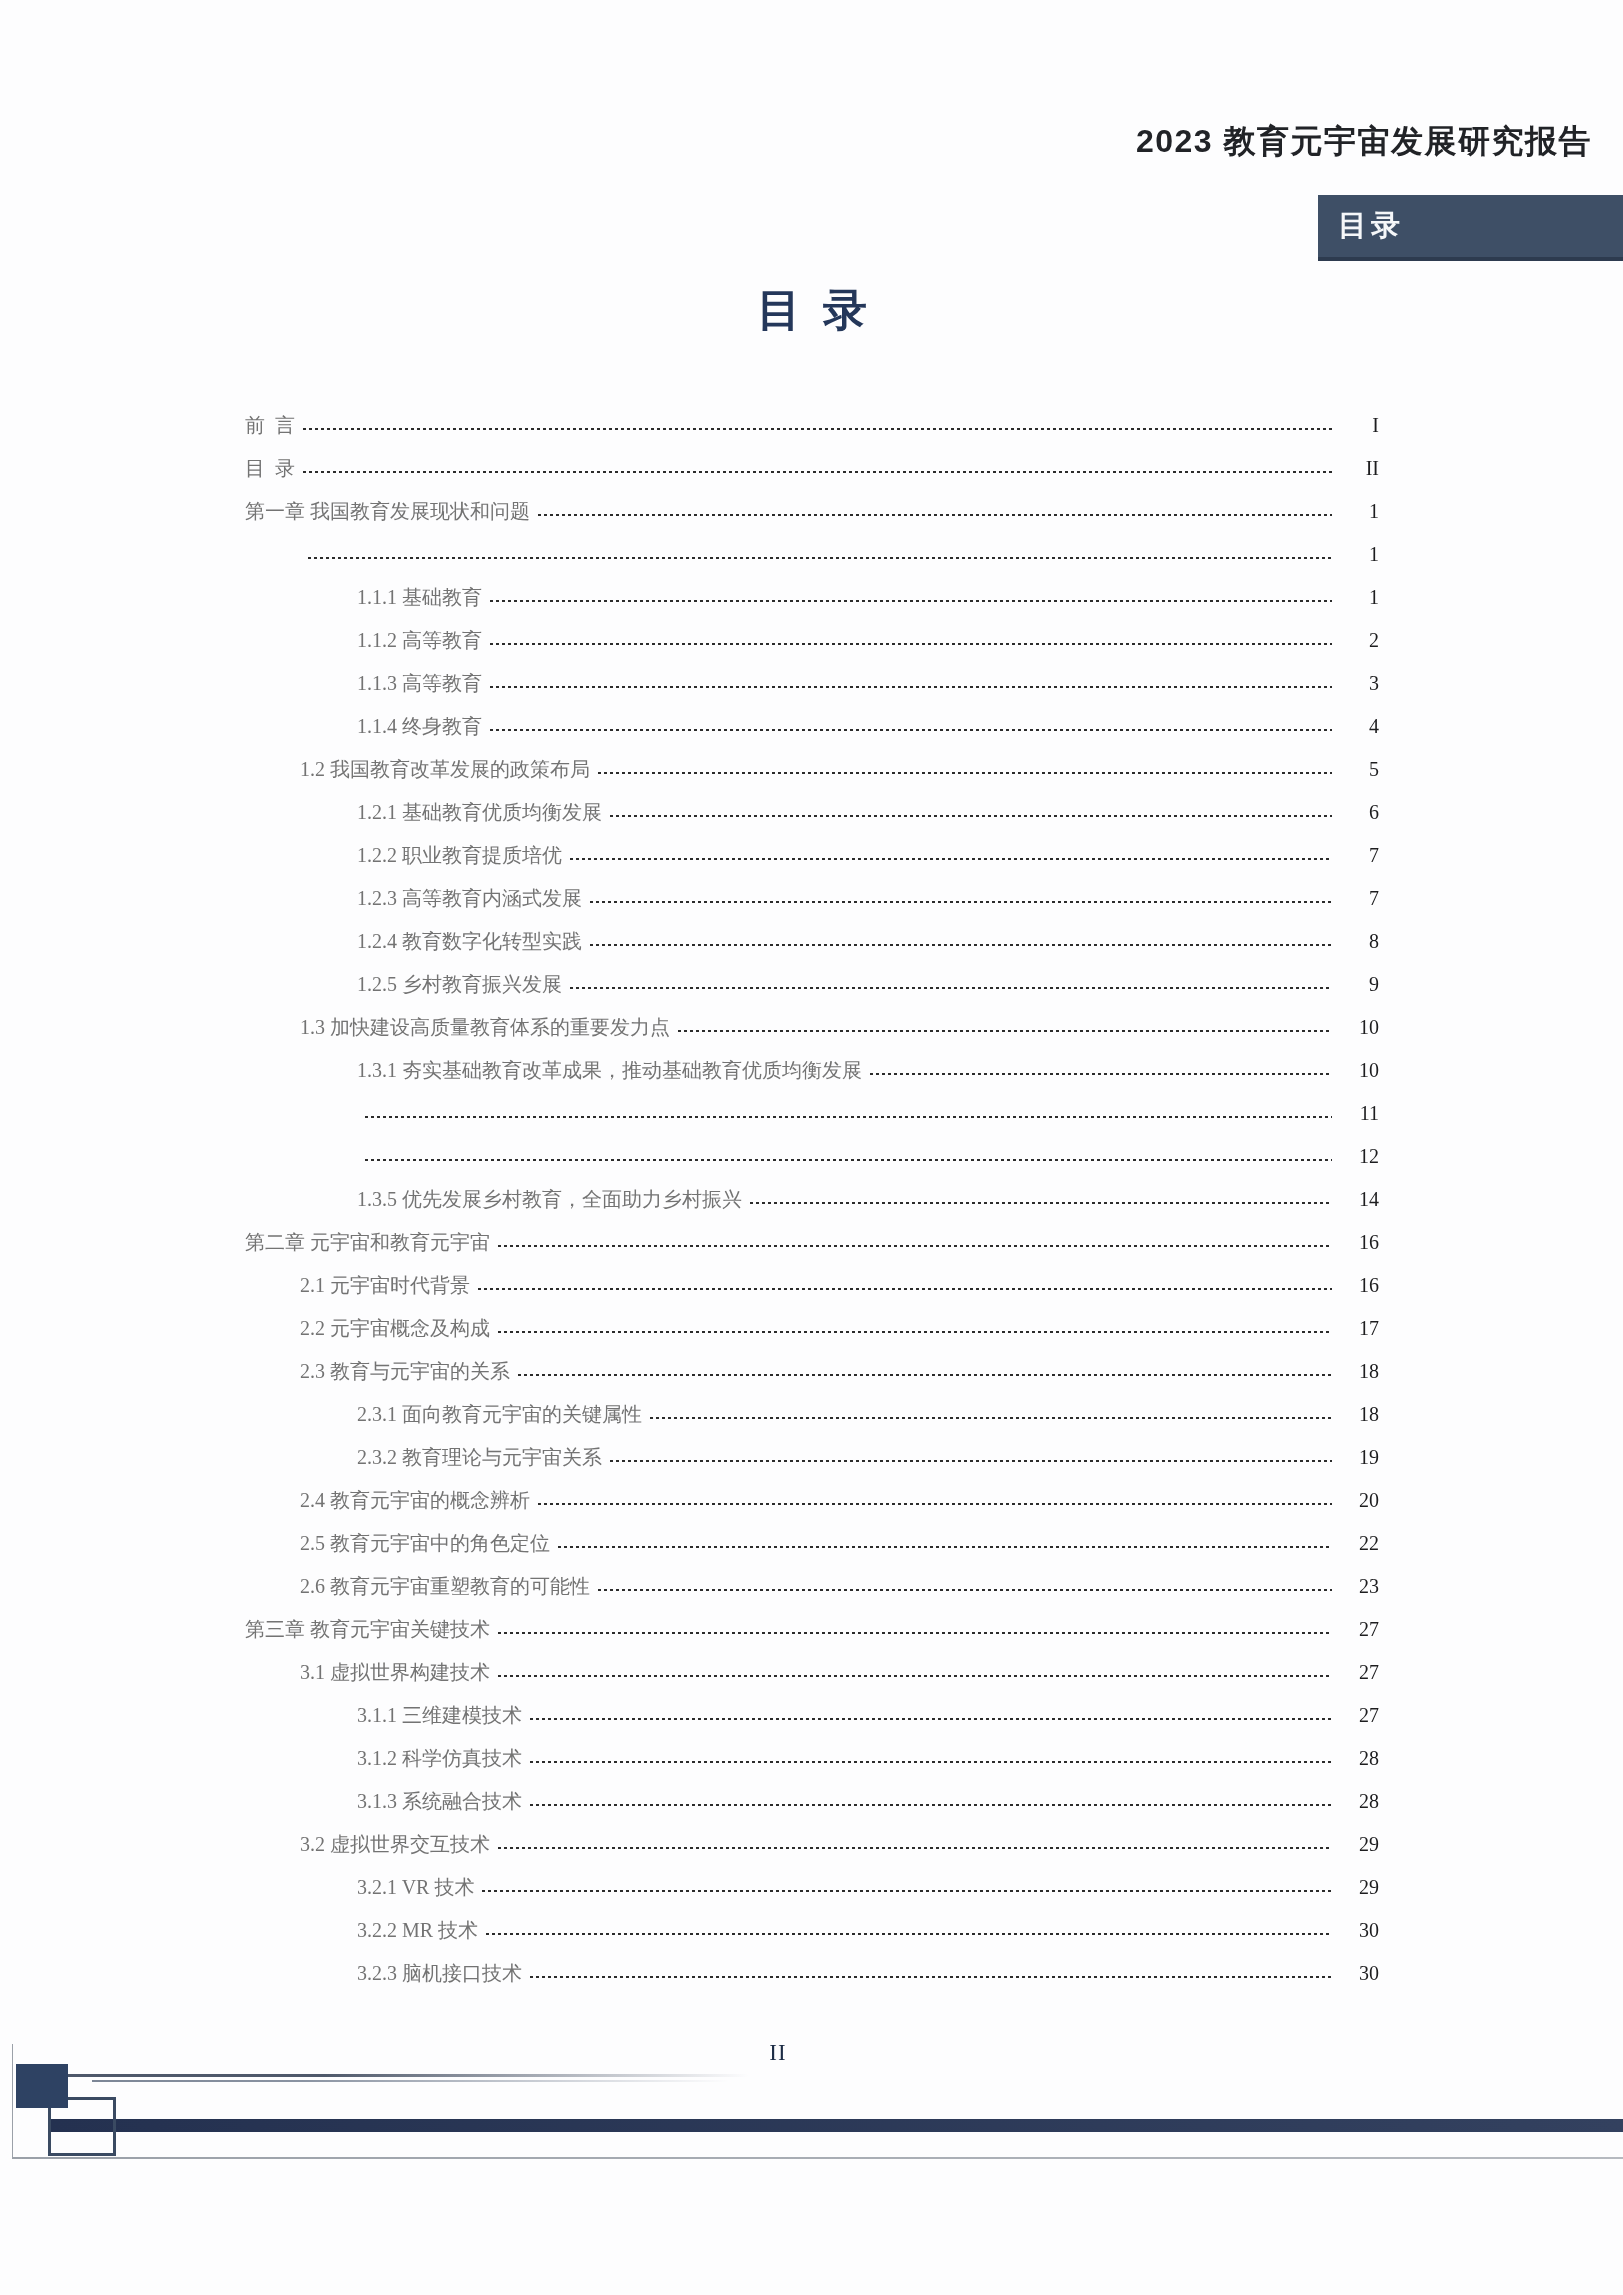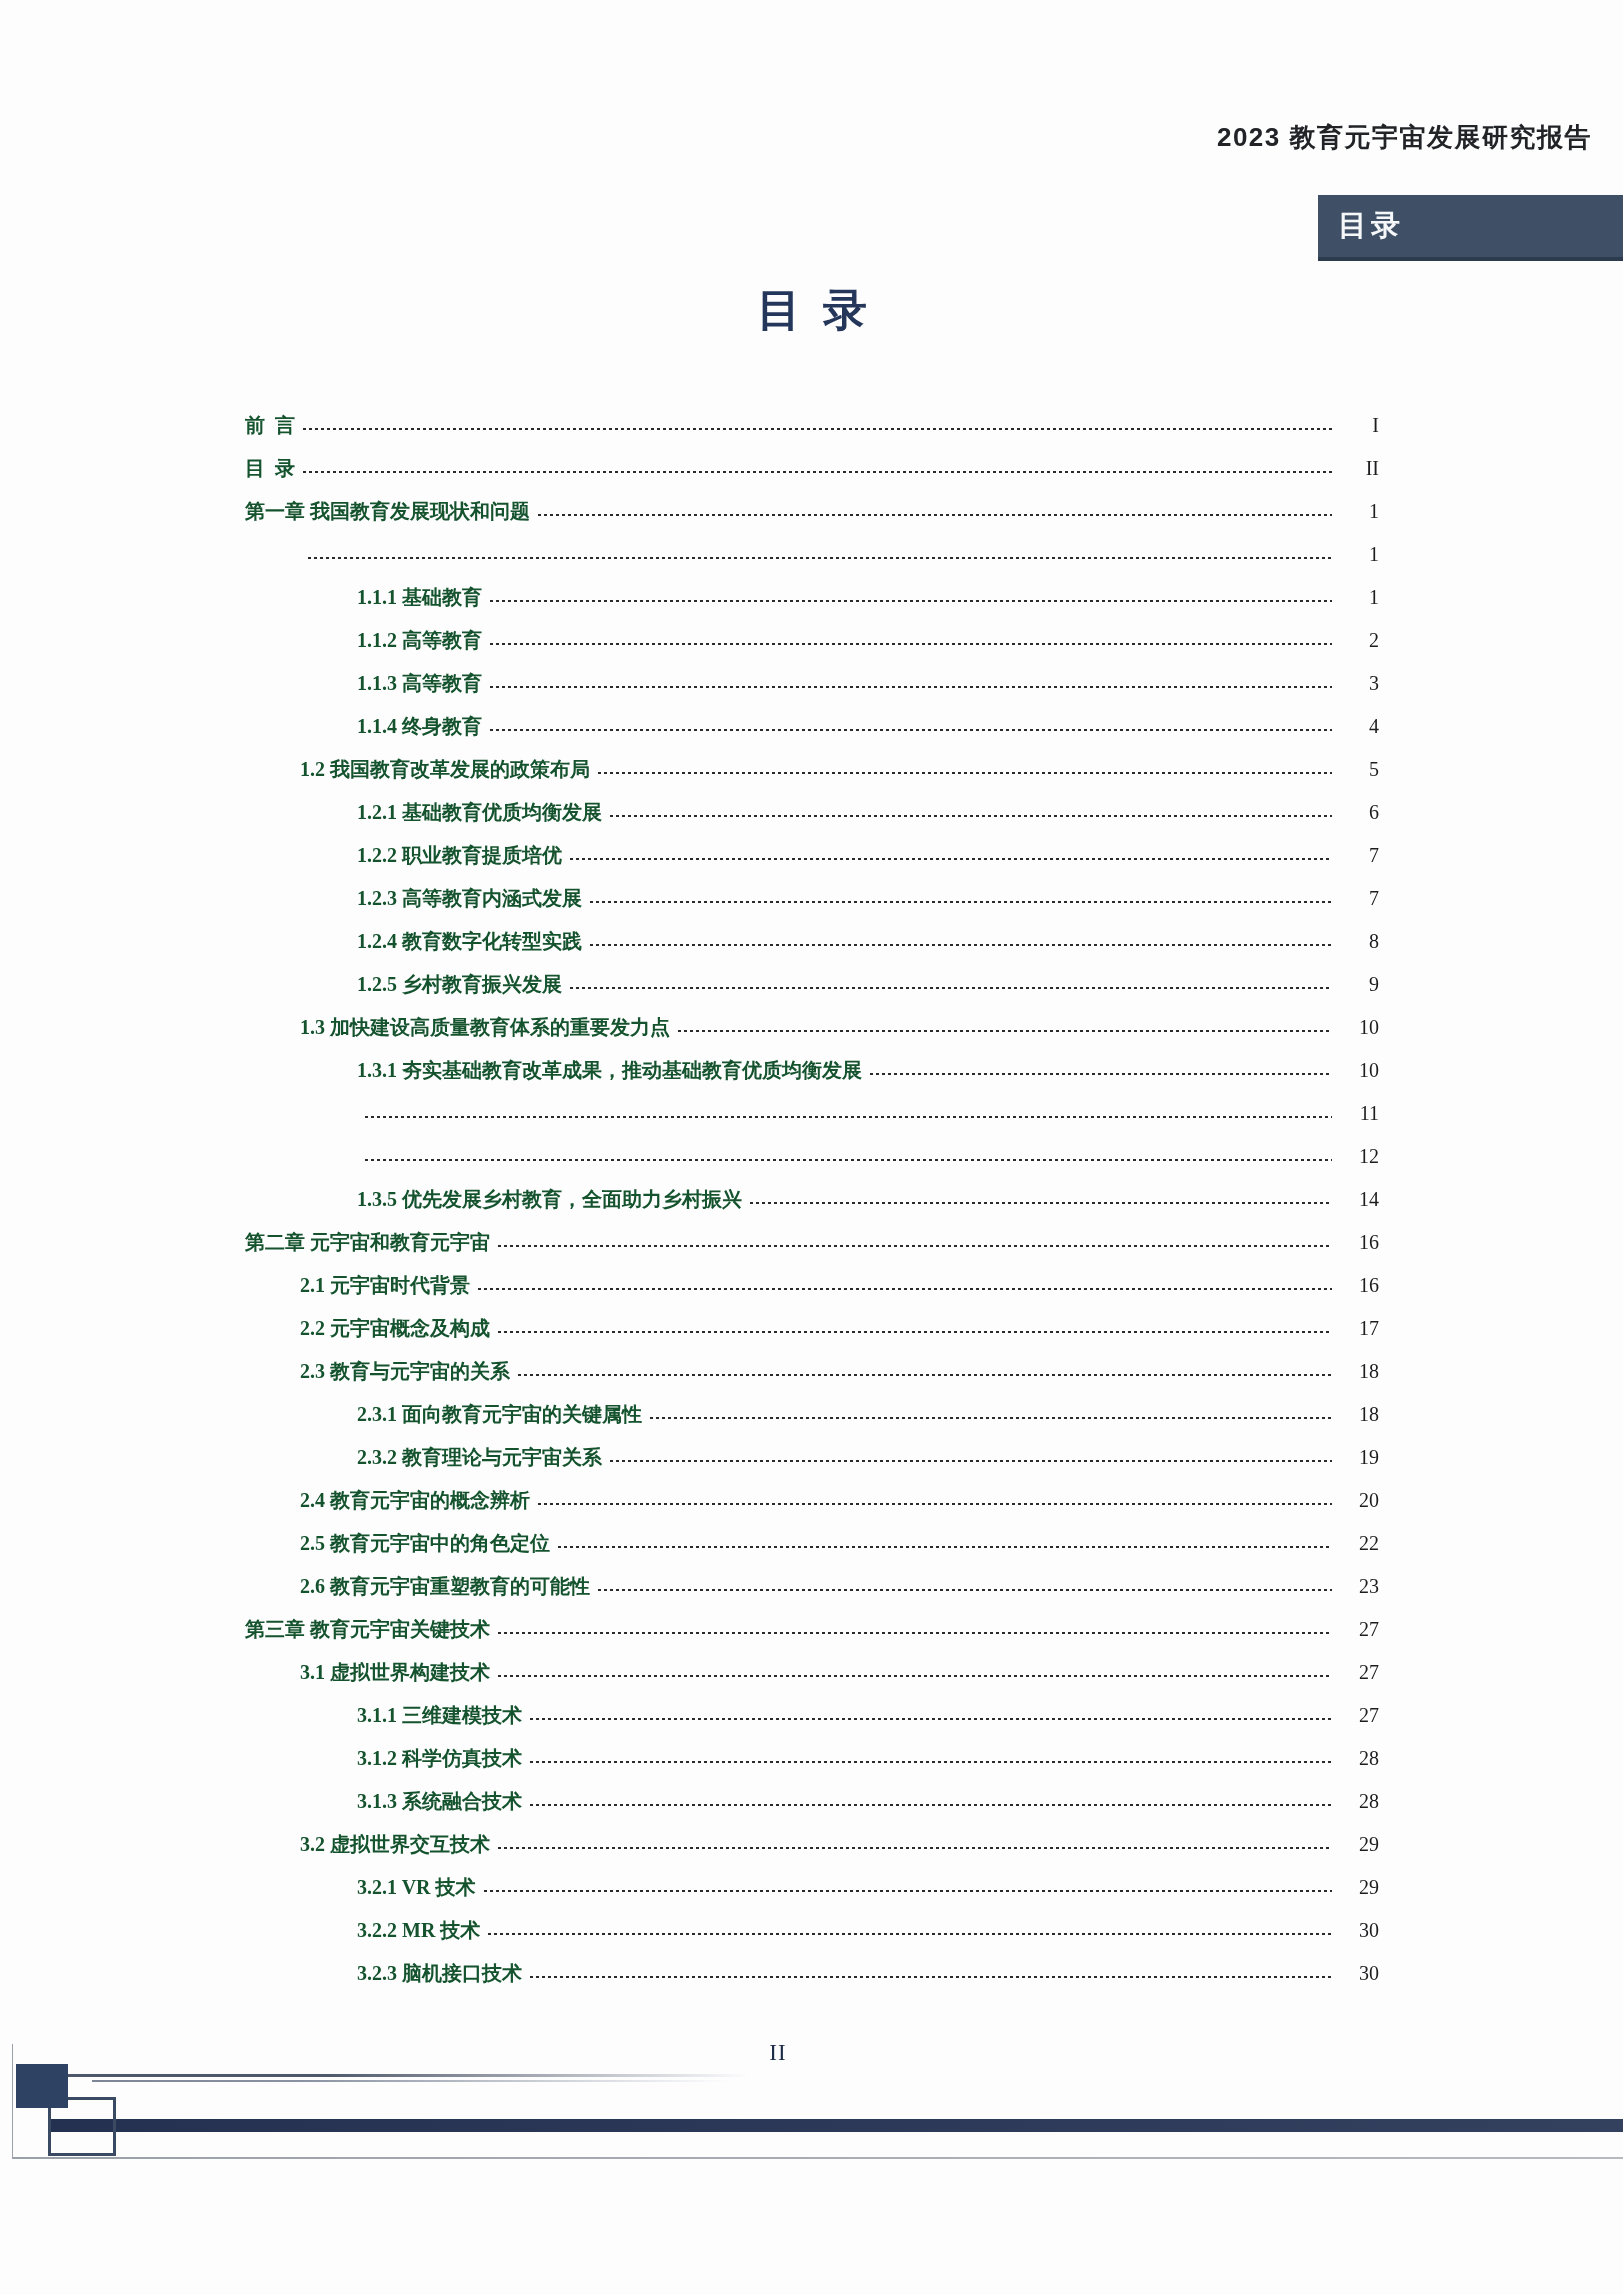--- a/index.html
+++ b/index.html
@@ -6,21 +6,21 @@
   .page{
     position:relative; width:1624px; height:2295px;
     background:#fdfdfe; overflow:hidden;
     font-family:"Liberation Serif","DejaVu Serif",serif;
     color:#1e1e1e;
   }
   
   .report-header{
     position:absolute; top:120px; right:32px;
     font-family:"Liberation Sans","DejaVu Sans",sans-serif;
-    font-weight:bold; font-size:26px; letter-spacing:1.5px; color:#212327;
+    font-weight:bold; font-size:32px; letter-spacing:1.5px; color:#212327;
     white-space:pre;
   }
   
   .corner-tab{
     position:absolute; top:195px; left:1318px; width:305px; height:62px;
     background:var(--tab-bg,#3e4f66); border-bottom:4px solid #2d3b4f;
     box-sizing:content-box; display:flex; align-items:center;
   }
   .corner-tab .tab-label{
     color:#f5f7f9; font-family:Liberation Serif, serif;
@@ -38,21 +38,21 @@
     position:absolute; top:404px; left:0; width:1379px;
   }
   .toc-row{
     display:flex; align-items:baseline;
     height:43px; line-height:43px;
     font-size:20px; white-space:pre;
   }
   .toc-row.lvl0{padding-left:245px;}
   .toc-row.lvl1{padding-left:300px;}
   .toc-row.lvl2{padding-left:357px;}
-  .entry-label{white-space:pre; color:#14532d;font-weight:bold;}
+  .entry-label{white-space:pre; color:#737373;}
   .dot-leader{
     flex:1 1 auto; height:8px; margin:0 5px 0 7px;
     background-image:radial-gradient(circle at 2.5px 5px, #2b2b2b 1.2px, rgba(0,0,0,0) 1.5px);
     background-size:6px 8px; background-repeat:repeat-x;
   }
   .entry-page{
     flex:0 0 auto; min-width:42px; text-align:right; color:#1d1d1f;
     white-space:pre;
   }
   

